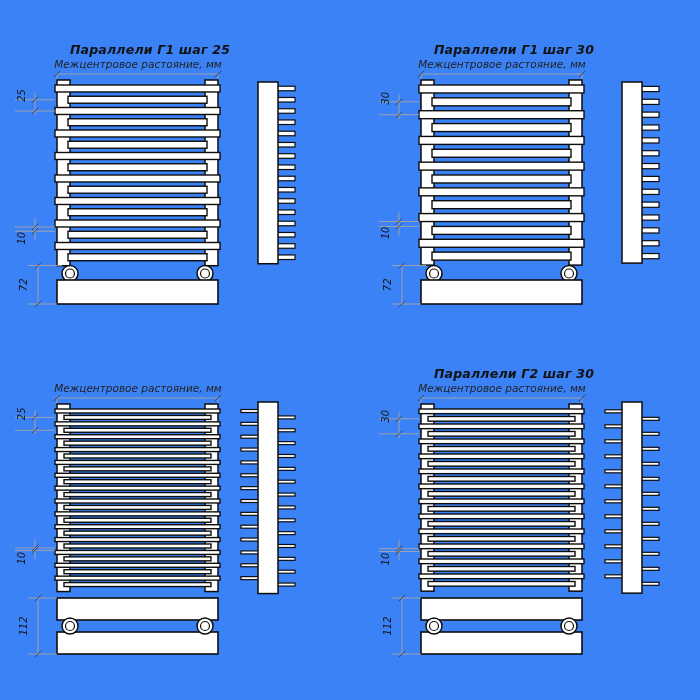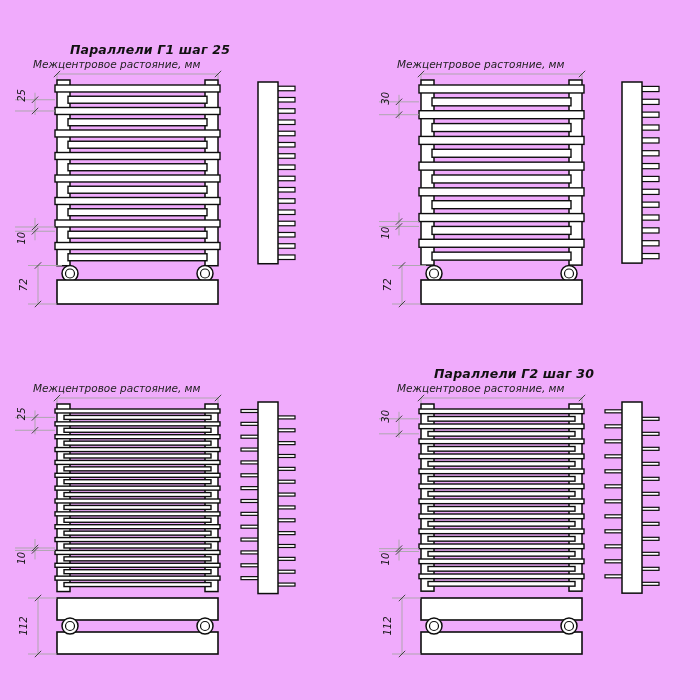--- a/index.html
+++ b/index.html
@@ -1,22 +1,22 @@
 <!DOCTYPE html>
 <html><head>
 <meta charset="utf-8">
 <style>
   html,body{margin:0;padding:0;width:700px;height:700px;background:#ffffff;overflow:hidden;
     font-family:"DejaVu Sans",sans-serif;}
-  .canvas{position:relative;width:700px;height:700px;background:#f0abfc;}
+  .canvas{position:relative;width:700px;height:700px;background:#3b82f6;}
   .quad{position:absolute;width:336px;height:340px;}
   .quad svg{position:absolute;left:0;top:0;}
   .title{position:absolute;left:0;top:12px;width:300px;text-align:center;
     font-size:12.5px;font-weight:bold;font-style:italic;color:#111;letter-spacing:.2px;}
-  .subtitle{position:absolute;left:33px;top:28px;width:210px;text-align:left;
+  .subtitle{position:absolute;left:33px;top:28px;width:210px;text-align:center;
     font-size:10.5px;font-style:italic;color:#222;}
 </style>
 </head>
 <body>
 
 <div class="canvas">
 
   <div class="quad" style="left:0px;top:30px">
     <svg width="336" height="340" viewBox="0 0 336 340">
         <g>
@@ -166,20 +166,21 @@
           <circle cx="205" cy="243.5" r="4.5" fill="#fff" stroke="#0d0d0d" stroke-width="1.2"></circle>
           <rect x="57" y="250" width="161" height="24" fill="#fff" stroke="#0d0d0d" stroke-width="1.6"></rect>
           <line x1="28" y1="235.5" x2="62" y2="235.5" stroke="#a6a6a6" stroke-width="0.9"></line>
           <line x1="28" y1="274" x2="57" y2="274" stroke="#a6a6a6" stroke-width="0.9"></line>
           <line x1="38" y1="235.5" x2="38" y2="274" stroke="#a6a6a6" stroke-width="0.9"></line>
           <line x1="34.8" y1="238.7" x2="41.2" y2="232.3" stroke="#444444" stroke-width="1"></line>
           <line x1="34.8" y1="277.2" x2="41.2" y2="270.8" stroke="#444444" stroke-width="1"></line>
           <text x="27" y="254.75" transform="rotate(-90 27 254.75)" text-anchor="middle" font-size="10" font-style="italic" fill="#151515">72</text>
         </g>
       </svg>
+    <div class="title">Параллели Г1 шаг 30</div>
     <div class="subtitle">Межцентровое растояние, мм</div>
   </div>
 
   <div class="quad" style="left:0px;top:354px">
     <svg width="336" height="340" viewBox="0 0 336 340">
         <g>
           <line x1="57" y1="44" x2="218" y2="44" stroke="#a6a6a6" stroke-width="0.9"></line>
           <line x1="57" y1="44" x2="57" y2="50" stroke="#a6a6a6" stroke-width="0.9"></line>
           <line x1="218" y1="44" x2="218" y2="50" stroke="#a6a6a6" stroke-width="0.9"></line>
           <line x1="53.8" y1="47.2" x2="60.2" y2="40.8" stroke="#444444" stroke-width="1"></line>

